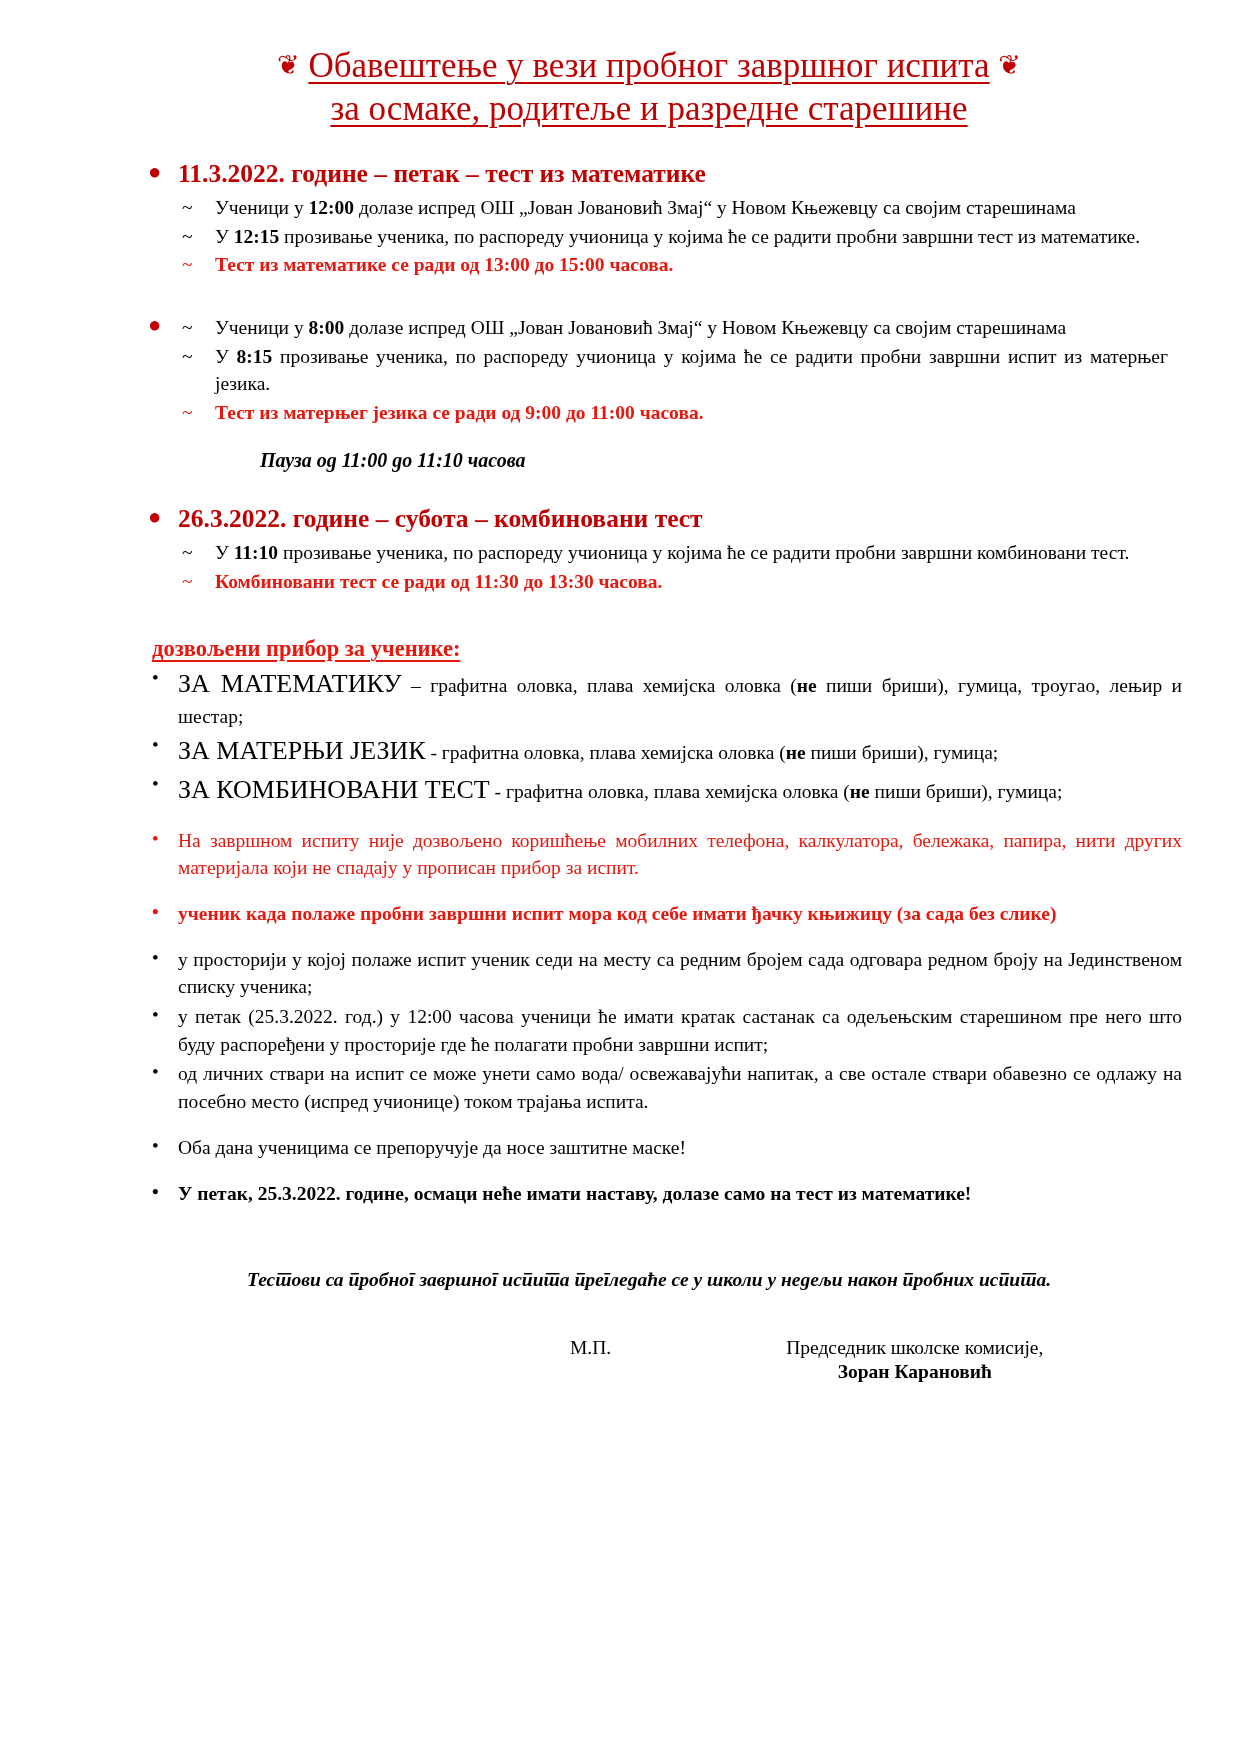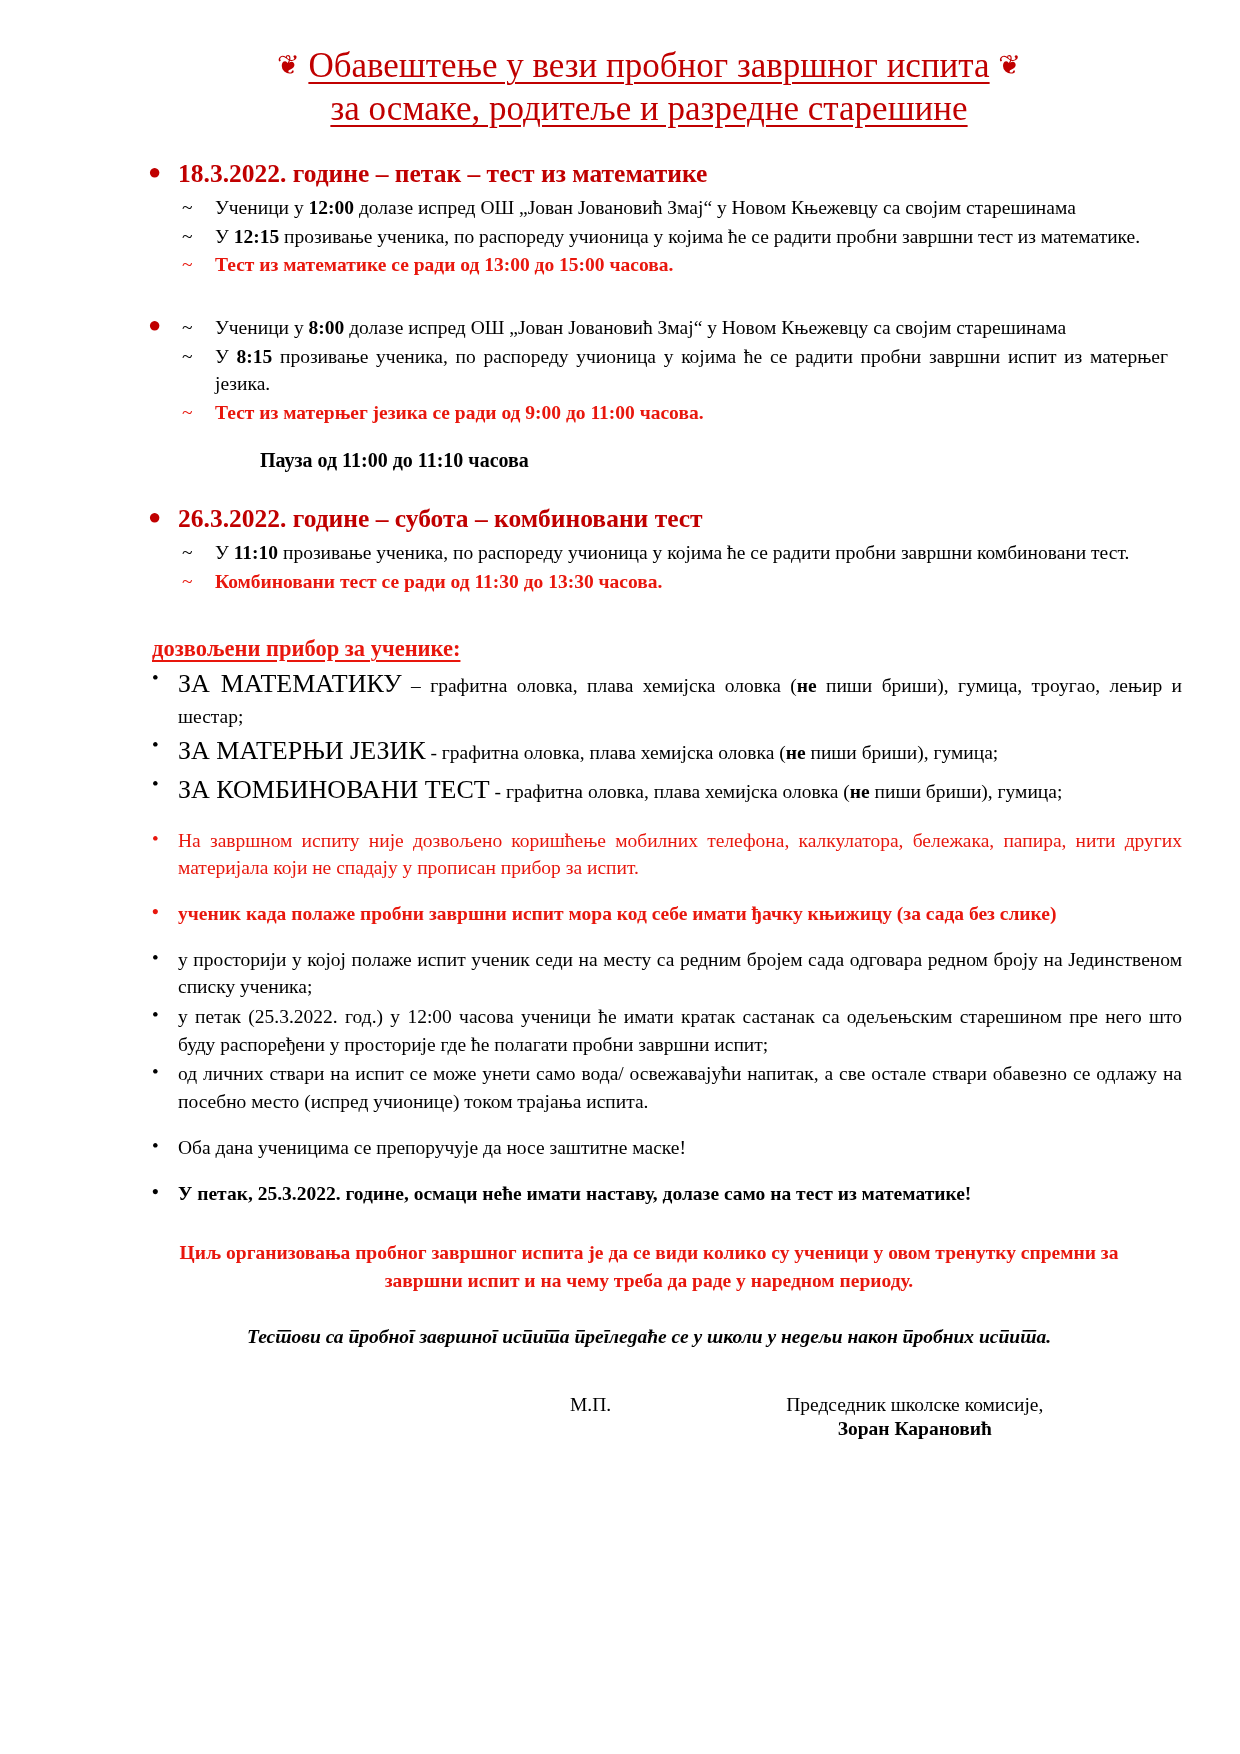--- a/index.html
+++ b/index.html
@@ -88,20 +88,21 @@
 
   .gap-sm { height: 16px; }
   .gap-md { height: 30px; }
   .gap-lg { height: 40px; }
 
   .pauza {
     font-size: 20px;
     font-weight: bold;
     margin: 22px 0 0 0;
     padding-left: 150px;
+    font-style: italic;
   }
 
   
   .equip-head {
     color: #e8170d;
     font-size: 22.5px;
     font-weight: bold;
     text-decoration: underline;
     text-underline-offset: 4px;
     text-decoration-thickness: 2px;
@@ -189,21 +190,21 @@
       <span class="u">Обавештење у вези пробног завршног испита</span>
       <span class="deco">❦</span>
     </div>
     <div class="title-line">
       <span class="u">за осмаке, родитеље и разредне старешине</span>
     </div>
   </div>
 
   <div class="sec-head">
     <span class="bullet">●</span>
-    <span>18.3.2022. године – петак – тест из математике</span>
+    <span>11.3.2022. године – петак – тест из математике</span>
   </div>
 
   <div class="tilde-list">
     <div class="tilde-item">
       <span class="tilde">~</span><span>Ученици у </span><b>12:00</b><span> долазе испред ОШ „Јован Јовановић Змај“ у Новом Књежевцу са својим старешинама</span>
     </div>
     <div class="tilde-item">
       <span class="tilde">~</span><span>У </span><b>12:15</b><span> прозивање ученика, по распореду учионица у којима ће се радити пробни завршни тест из математике.</span>
     </div>
     <div class="tilde-item red">
@@ -290,21 +291,20 @@
   </ul>
 
   <div class="gap-sm"></div>
 
   <ul class="main-list">
     <li class="bold">У петак, 25.3.2022. године, осмаци неће имати наставу, долазе само на тест из математике!</li>
   </ul>
 
   <div class="gap-md"></div>
 
-  <p class="closing-red">Циљ организовања пробног завршног испита је да се види колико су ученици у овом тренутку спремни за завршни испит и на чему треба да раде у наредном периоду.</p>
 
   <div class="gap-md"></div>
 
   <p class="closing-black">Тестови са пробног завршног испита прегледаће се у школи у недељи након пробних испита.</p>
 
   <div class="sign-row">
     <div class="sign-mp">М.П.</div>
     <div class="sign-right">
       <span>Председник школске комисије,</span>
       <span class="name">Зоран Карановић</span>

